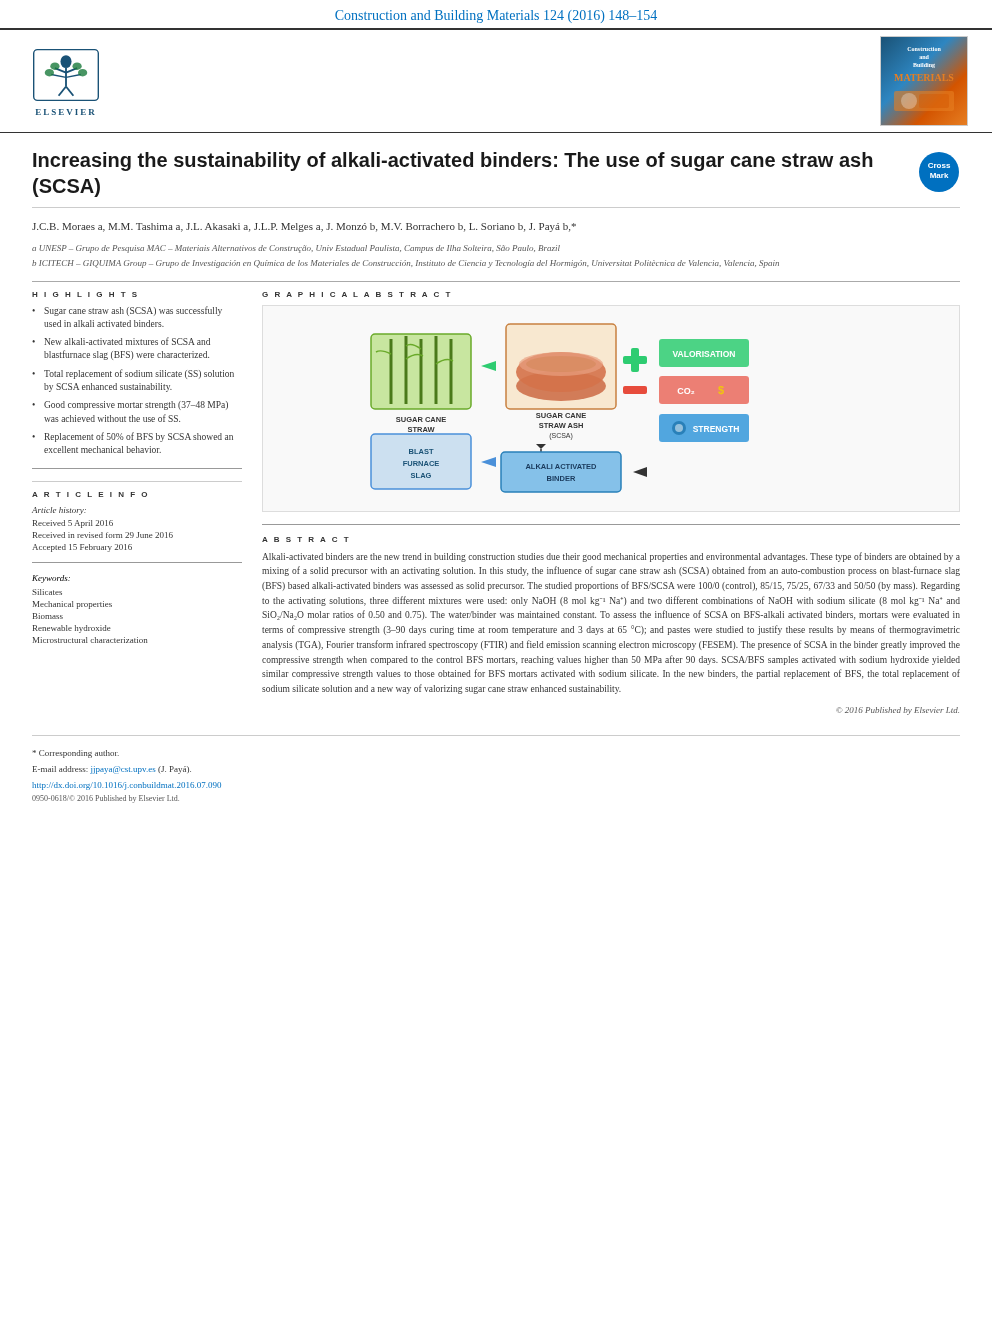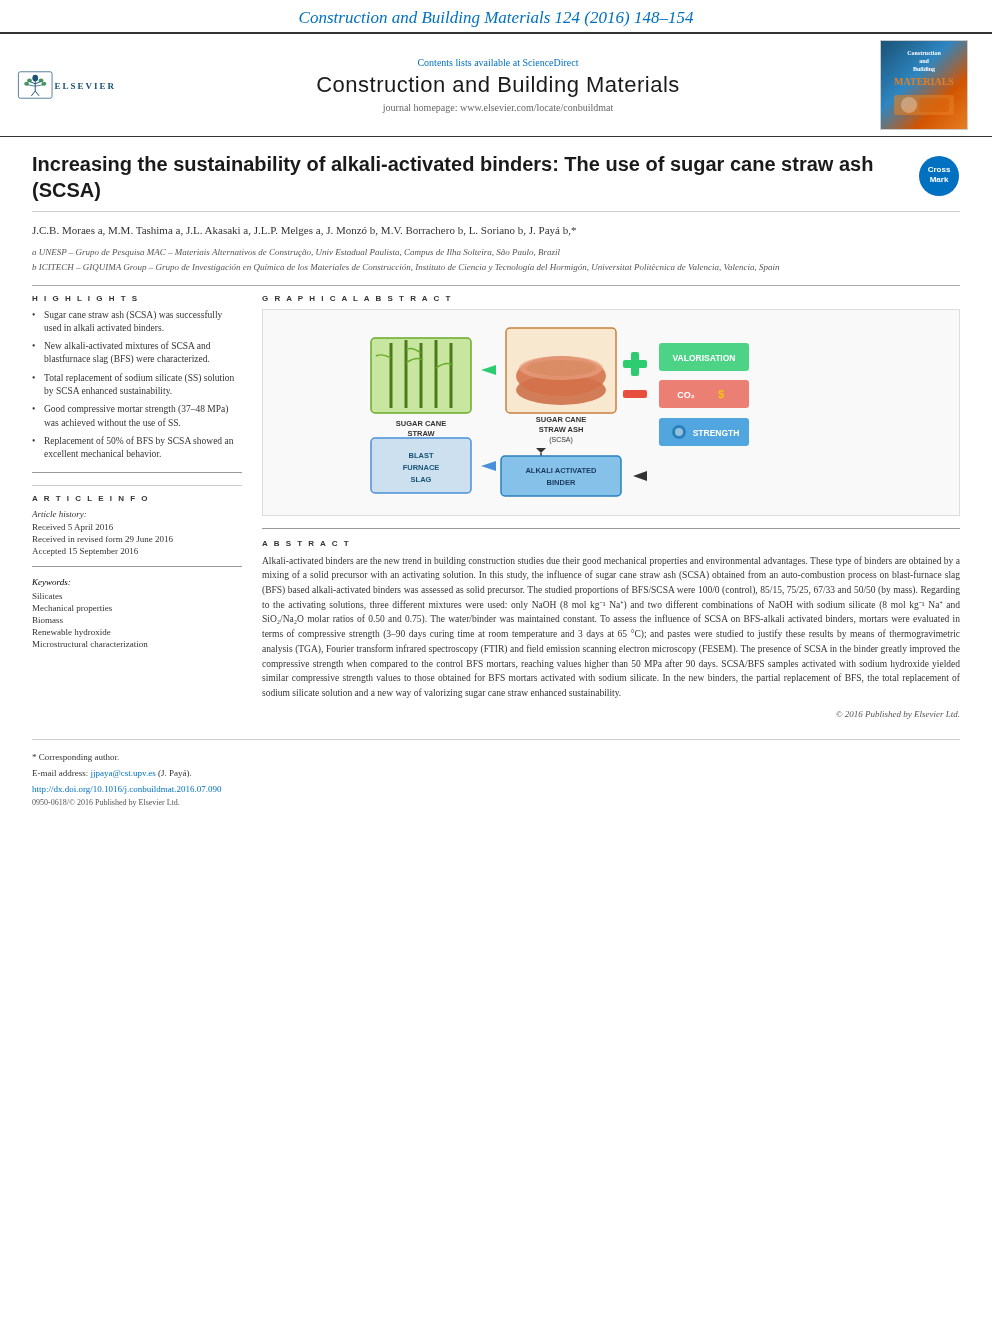--- a/index.html
+++ b/index.html
@@ -8,39 +8,38 @@
       font-family: 'Times New Roman', Times, serif;
       width: 992px;
       min-height: 1323px;
       position: relative;
       overflow-x: hidden;
     }
 
     
     .top-journal-line {
       text-align: center;
-      font-size: 17px;
+      font-size: 14px;
       color: #0070c0;
       padding: 8px 0 4px 0;
-      font-style: italic;
     }
 
     .journal-header {
       display: flex;
       align-items: center;
       justify-content: space-between;
       padding: 6px 24px 6px 16px;
       border-top: 2px solid #333;
       border-bottom: 1px solid #333;
     }
 
     .elsevier-logo {
       width: 100px;
       display: flex;
-      flex-direction: row;
+      flex-direction: column;
       align-items: center;
     }
 
     .elsevier-tree {
       width: 80px;
       height: 60px;
     }
 
     .elsevier-text {
       font-size: 9px;
@@ -344,27 +343,20 @@
       <line x1="40" y1="45" x2="48" y2="55" stroke="#1a5276" stroke-width="2"></line>
 
       <ellipse cx="28" cy="23" rx="5" ry="4" fill="#1a7a3c" opacity="0.8"></ellipse>
       <ellipse cx="52" cy="23" rx="5" ry="4" fill="#1a7a3c" opacity="0.8"></ellipse>
       <ellipse cx="22" cy="30" rx="5" ry="4" fill="#1a7a3c" opacity="0.8"></ellipse>
       <ellipse cx="58" cy="30" rx="5" ry="4" fill="#1a7a3c" opacity="0.8"></ellipse>
     </svg>
     <div class="elsevier-text">ELSEVIER</div>
   </div>
 
-  <div class="journal-center">
-    <div class="sciencedirect-link">
-      <span>Contents lists available at </span><span style="color:#0070c0;">ScienceDirect</span>
-    </div>
-    <div class="journal-title-main">Construction and Building Materials</div>
-    <div class="journal-homepage">journal homepage: www.elsevier.com/locate/conbuildmat</div>
-  </div>
 
   <div class="journal-cover">
     <div class="journal-cover-top">
       <div>Construction</div>
       <div>and</div>
       <div>Building</div>
     </div>
     <div class="journal-cover-materials">MATERIALS</div>
 
     <svg width="60" height="30" viewBox="0 0 60 30" style="margin-top:3px;">
@@ -413,21 +405,21 @@
 
       <hr class="section-divider">
 
       <div class="article-info">
         <div class="section-title">A R T I C L E   I N F O</div>
 
         <div class="article-history">
           <div class="article-history-title">Article history:</div>
           <div class="article-history-item">Received 5 April 2016</div>
           <div class="article-history-item">Received in revised form 29 June 2016</div>
-          <div class="article-history-item">Accepted 15 September 2016</div>
+          <div class="article-history-item">Accepted 15 February 2016</div>
         </div>
 
         <hr class="section-divider">
 
         <div class="keywords-section">
           <div class="keywords-title">Keywords:</div>
           <div class="keyword-item">Silicates</div>
           <div class="keyword-item">Mechanical properties</div>
           <div class="keyword-item">Biomass</div>
           <div class="keyword-item">Renewable hydroxide</div>

